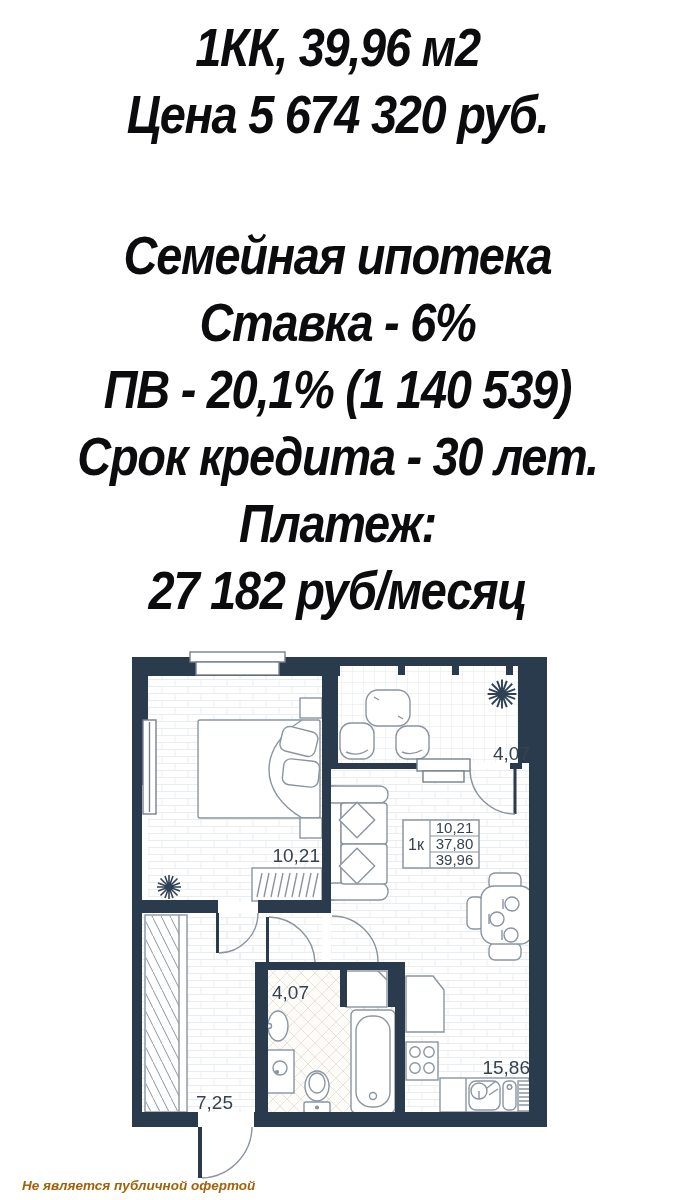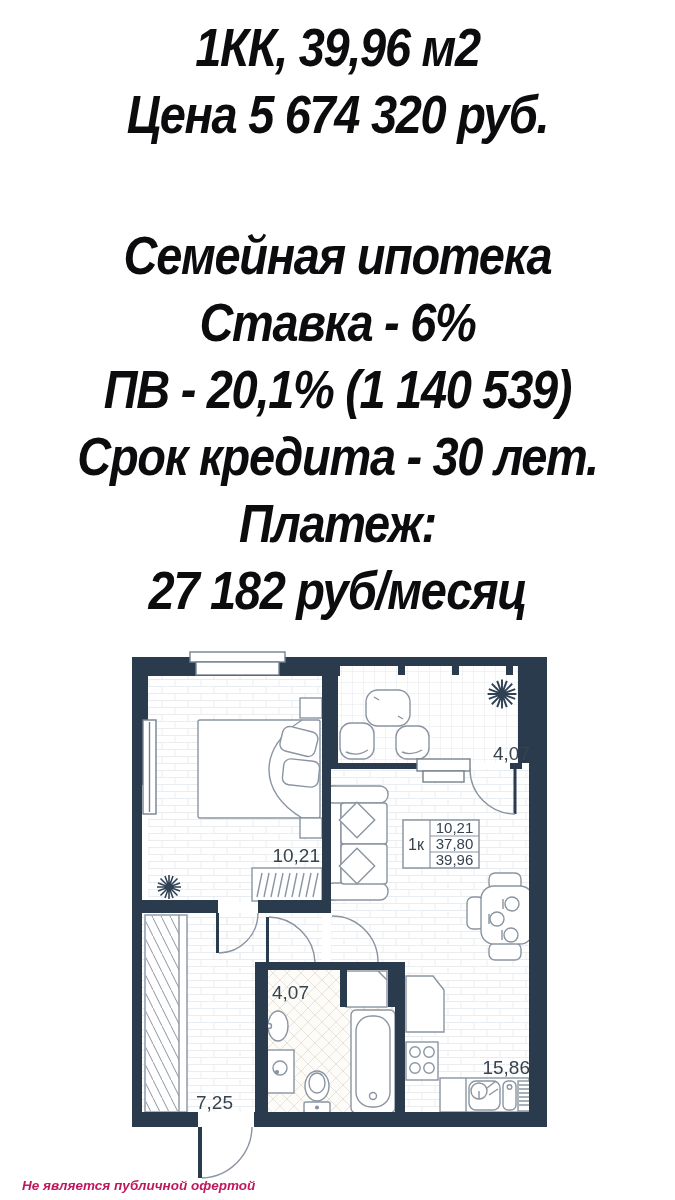--- a/index.html
+++ b/index.html
@@ -11,21 +11,21 @@
     position:absolute;left:0;width:675px;text-align:center;
     font-weight:bold;font-style:italic;color:#0c0c0e;
     font-size:54px;line-height:67px;letter-spacing:-1.5px;
     transform:scaleX(0.87);transform-origin:50% 0;
     white-space:nowrap;
   }
   .headline{top:14px;}
   .mortgage{top:222px;}
   .disclaimer{
     position:absolute;left:22px;top:1178px;
-    font-weight:bold;font-style:italic;font-size:13.5px;color:#be185d;
+    font-weight:bold;font-style:italic;font-size:13.5px;color:#a16207;
   }
   svg text{font-family:"Liberation Sans", sans-serif;}
 </style>
 </head>
 <body>
 
 <div class="bigtext headline">
   <div>1КК, 39,96 м2</div>
   <div>Цена 5 674 320 руб.</div>
 </div>

